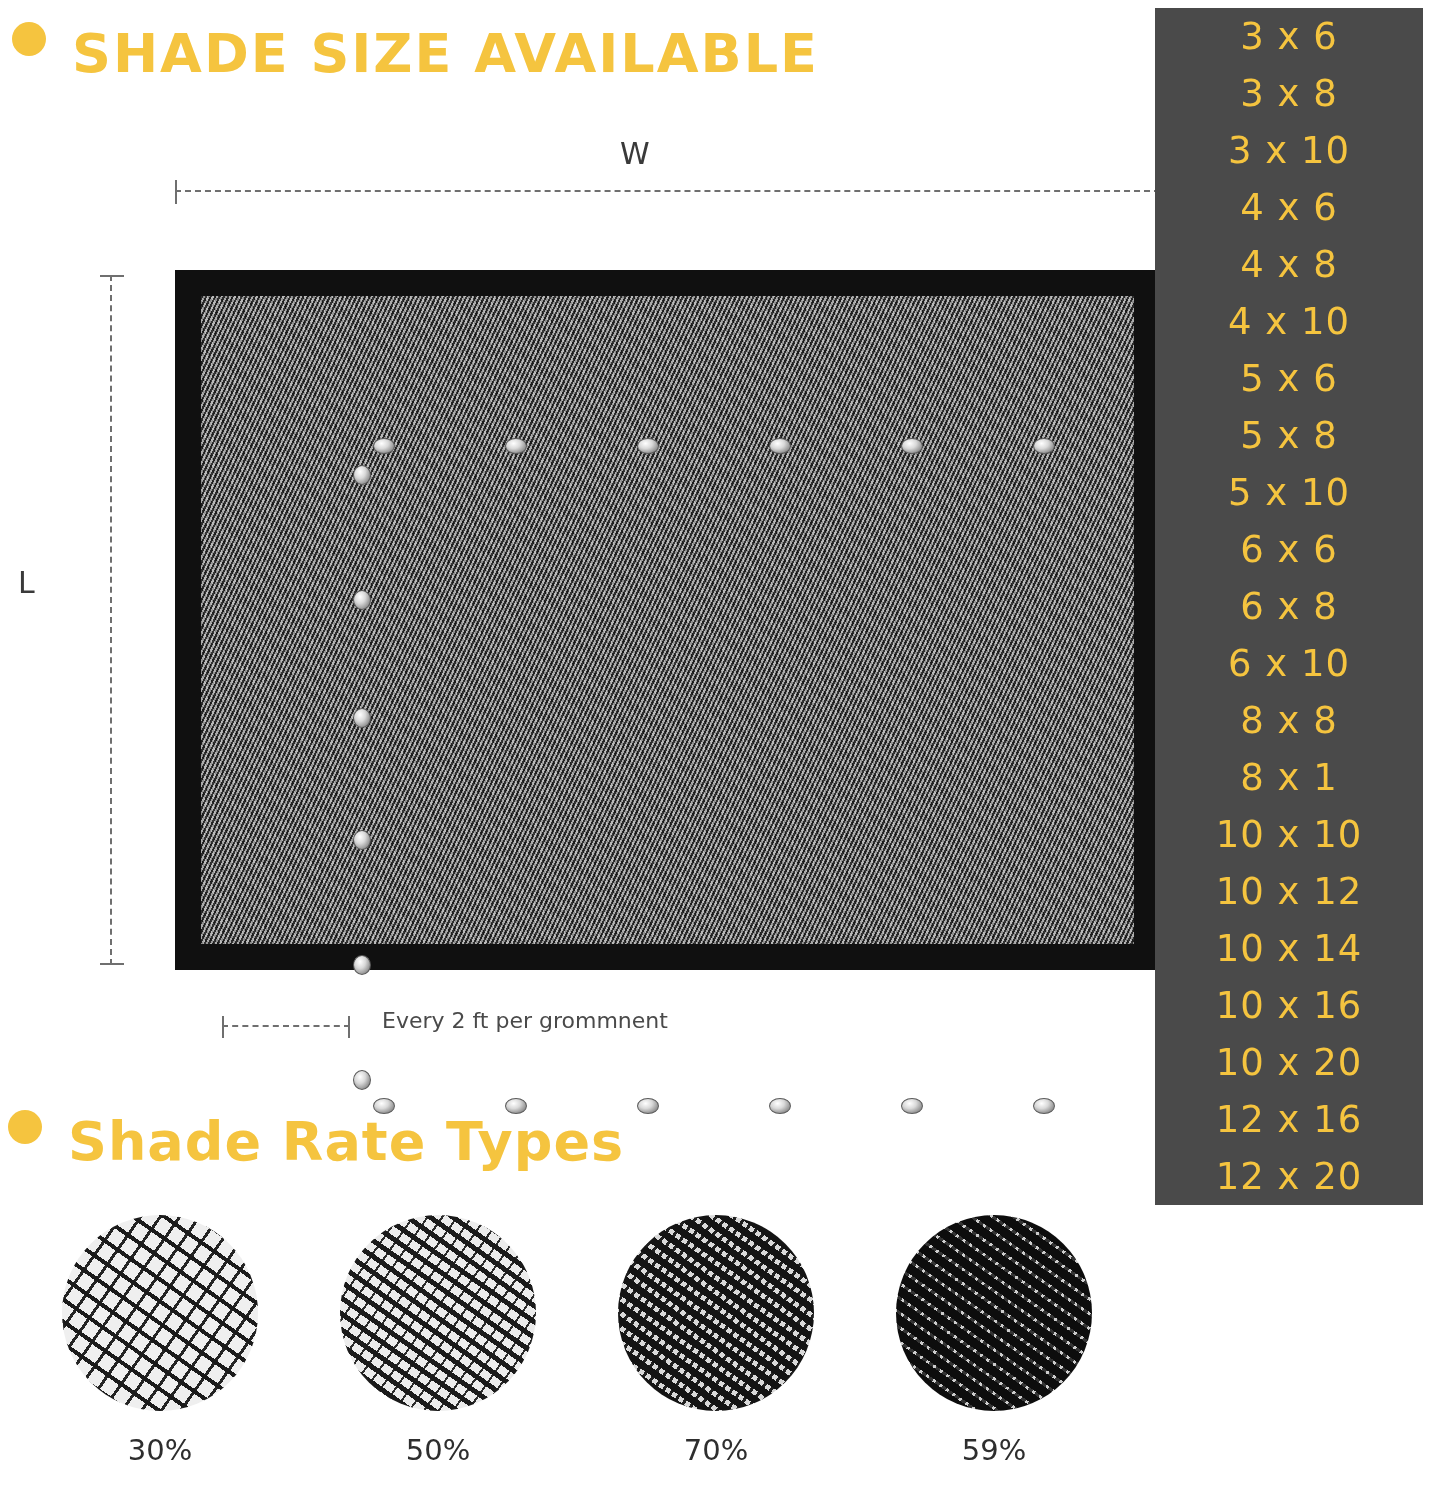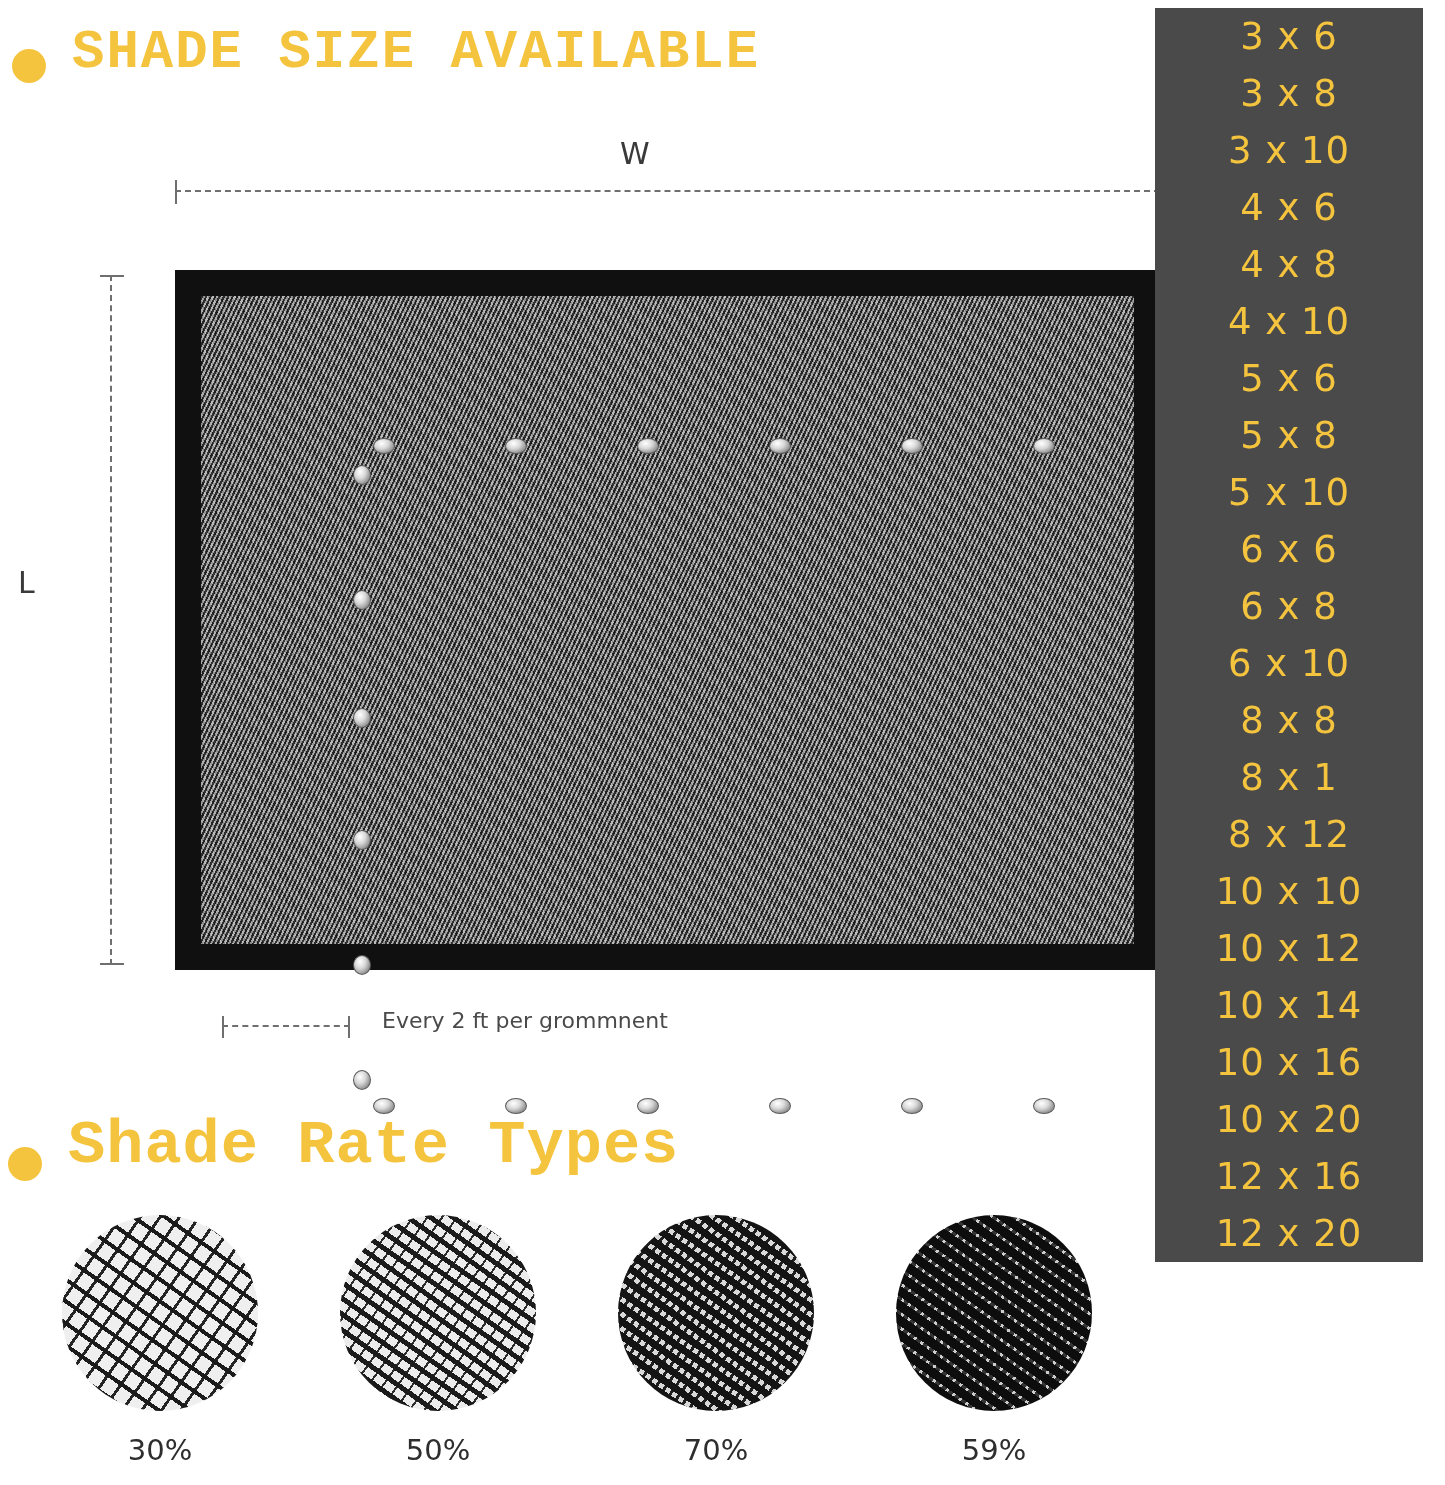--- a/index.html
+++ b/index.html
@@ -12,22 +12,21 @@
     height: 1485px;
     position: relative;
     font-family: "DejaVu Sans", sans-serif;
     overflow: hidden;
   }
 
   
   .heading {
     position: absolute;
     display: flex;
-    align-items: flex-end;
-    font-family: Liberation Mono, monospace;
+    align-items: flex-start;
   }
   .bullet-dot {
     width: 34px;
     height: 34px;
     border-radius: 50%;
     background: #f5c43f;
     flex: 0 0 auto;
   }
   .heading-text {
     margin-left: 26px;
@@ -41,21 +40,21 @@
   }
   #heading-main .heading-text {
     font-size: 54px;
     letter-spacing: 2px;
   }
   #heading-rates {
     left: 8px;
     top: 1110px;
   }
   #heading-rates .heading-text {
-    font-size: 62px;
+    font-size: 54px;
   }
 
   
   #diagram {
     position: absolute;
     left: 0;
     top: 110px;
     width: 1250px;
     height: 980px;
   }
@@ -338,21 +337,20 @@
   <div class="size-chip">4 x 8</div>
   <div class="size-chip">4 x 10</div>
   <div class="size-chip">5 x 6</div>
   <div class="size-chip">5 x 8</div>
   <div class="size-chip">5 x 10</div>
   <div class="size-chip">6 x 6</div>
   <div class="size-chip">6 x 8</div>
   <div class="size-chip">6 x 10</div>
   <div class="size-chip">8 x 8</div>
   <div class="size-chip">8 x 1</div>
-  <div class="size-chip">8 x 12</div>
   <div class="size-chip">10 x 10</div>
   <div class="size-chip">10 x 12</div>
   <div class="size-chip">10 x 14</div>
   <div class="size-chip">10 x 16</div>
   <div class="size-chip">10 x 20</div>
   <div class="size-chip">12 x 16</div>
   <div class="size-chip">12 x 20</div>
 </div>
 
 </body></html>

